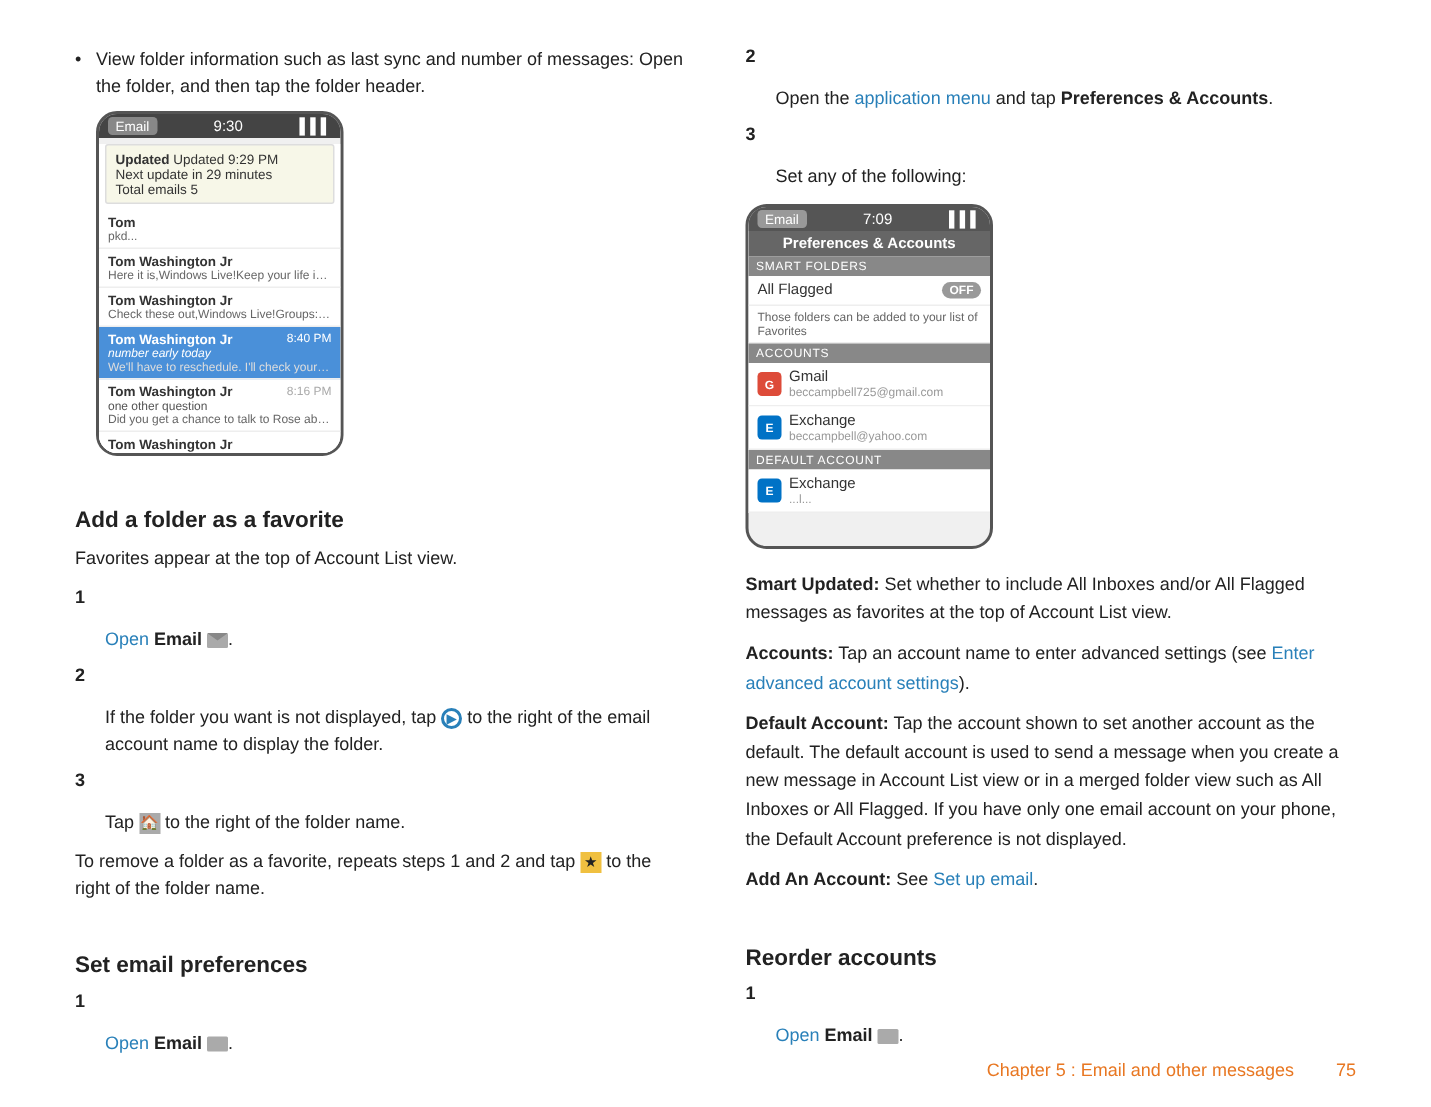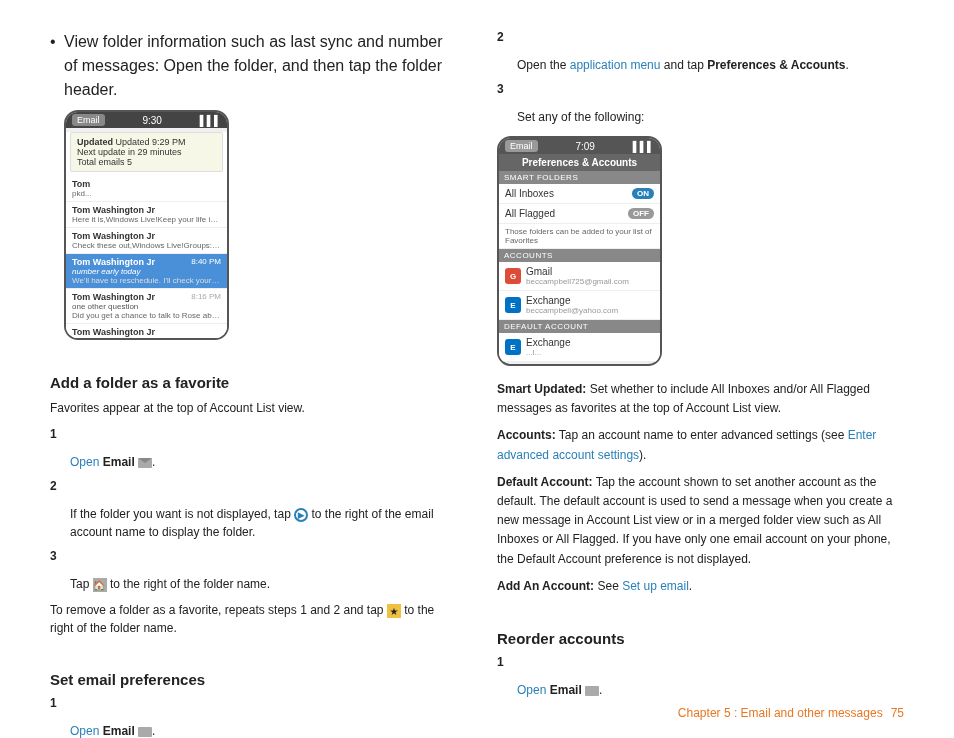--- a/index.html
+++ b/index.html
@@ -30,21 +30,21 @@
     .right-col {
       flex: 1;
       display: flex;
       flex-direction: column;
       gap: 0;
     }
     .bullet-section {
       margin-bottom: 16px;
     }
     .bullet-text {
-      font-size: 16px;
+      font-size: 12px;
       color: #222;
       padding-left: 14px;
       position: relative;
       line-height: 1.5;
       margin-bottom: 8px;
     }
     .bullet-text::before {
       content: '•';
       position: absolute;
       left: 0;
@@ -263,21 +263,21 @@
       margin-bottom: 8px;
     }
     .desc-text .label-bold { font-weight: bold; }
     .footer {
       position: absolute;
       bottom: 18px;
       right: 50px;
       font-size: 12px;
       color: #e87722;
       display: flex;
-      gap: 8px;
+      gap: 28px;
     }
     .right-step-section { margin-top: 6px; }
   </style>
 </head>
 <body>
 
 <div class="page">
 
   <div class="left-col">
 
@@ -396,24 +396,20 @@
     <div class="phone-mockup2">
       <div class="phone2-header">
         <span class="email-label">Email</span>
         <span>7:09</span>
         <span>▌▌▌</span>
       </div>
       <div class="phone2-body">
         <div class="prefs-title-bar">Preferences &amp; Accounts</div>
         <div class="section-label-bar">SMART FOLDERS</div>
         <div class="toggle-row">
-          <span class="label">All Inboxes</span>
-          <span class="toggle-on">ON</span>
-        </div>
-        <div class="toggle-row">
           <span class="label">All Flagged</span>
           <span class="toggle-off">OFF</span>
         </div>
         <div class="favorites-note">Those folders can be added to your list of Favorites</div>
         <div class="section-label-bar">ACCOUNTS</div>
         <div class="account-row">
           <div class="account-icon gmail-icon">G</div>
           <div class="account-info">
             <div class="name">Gmail</div>
             <div class="email-addr">beccampbell725@gmail.com</div>

